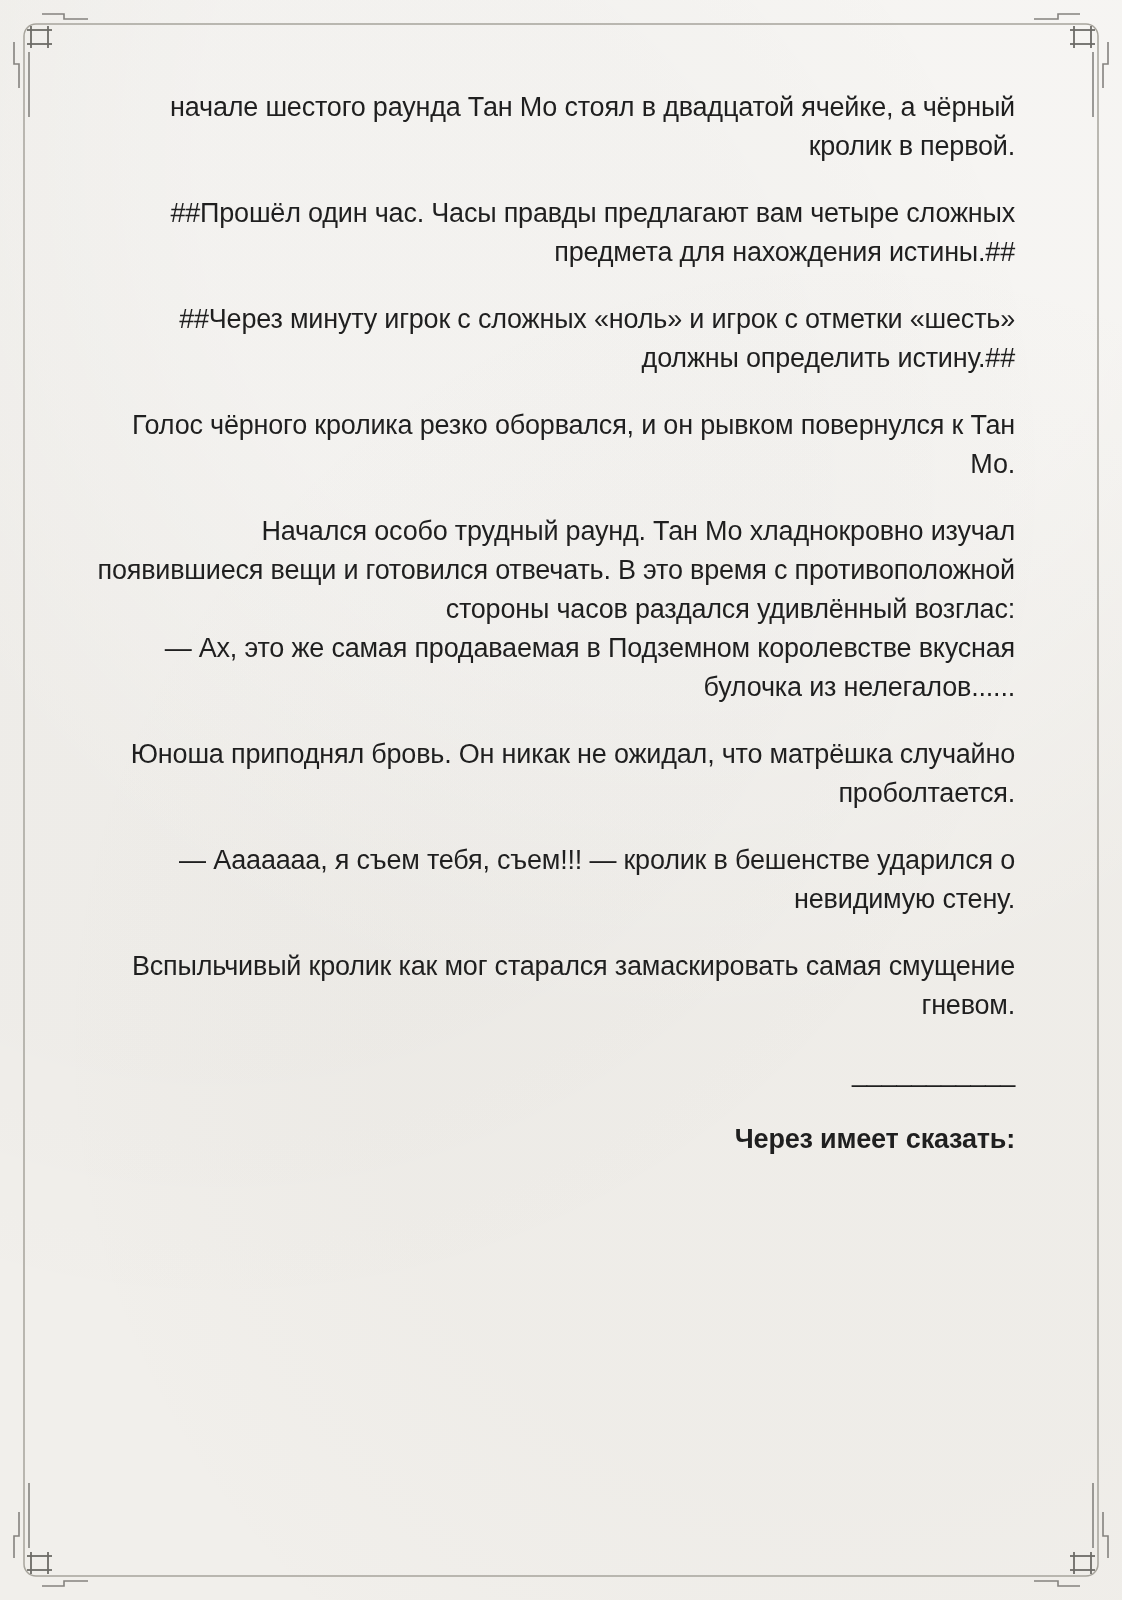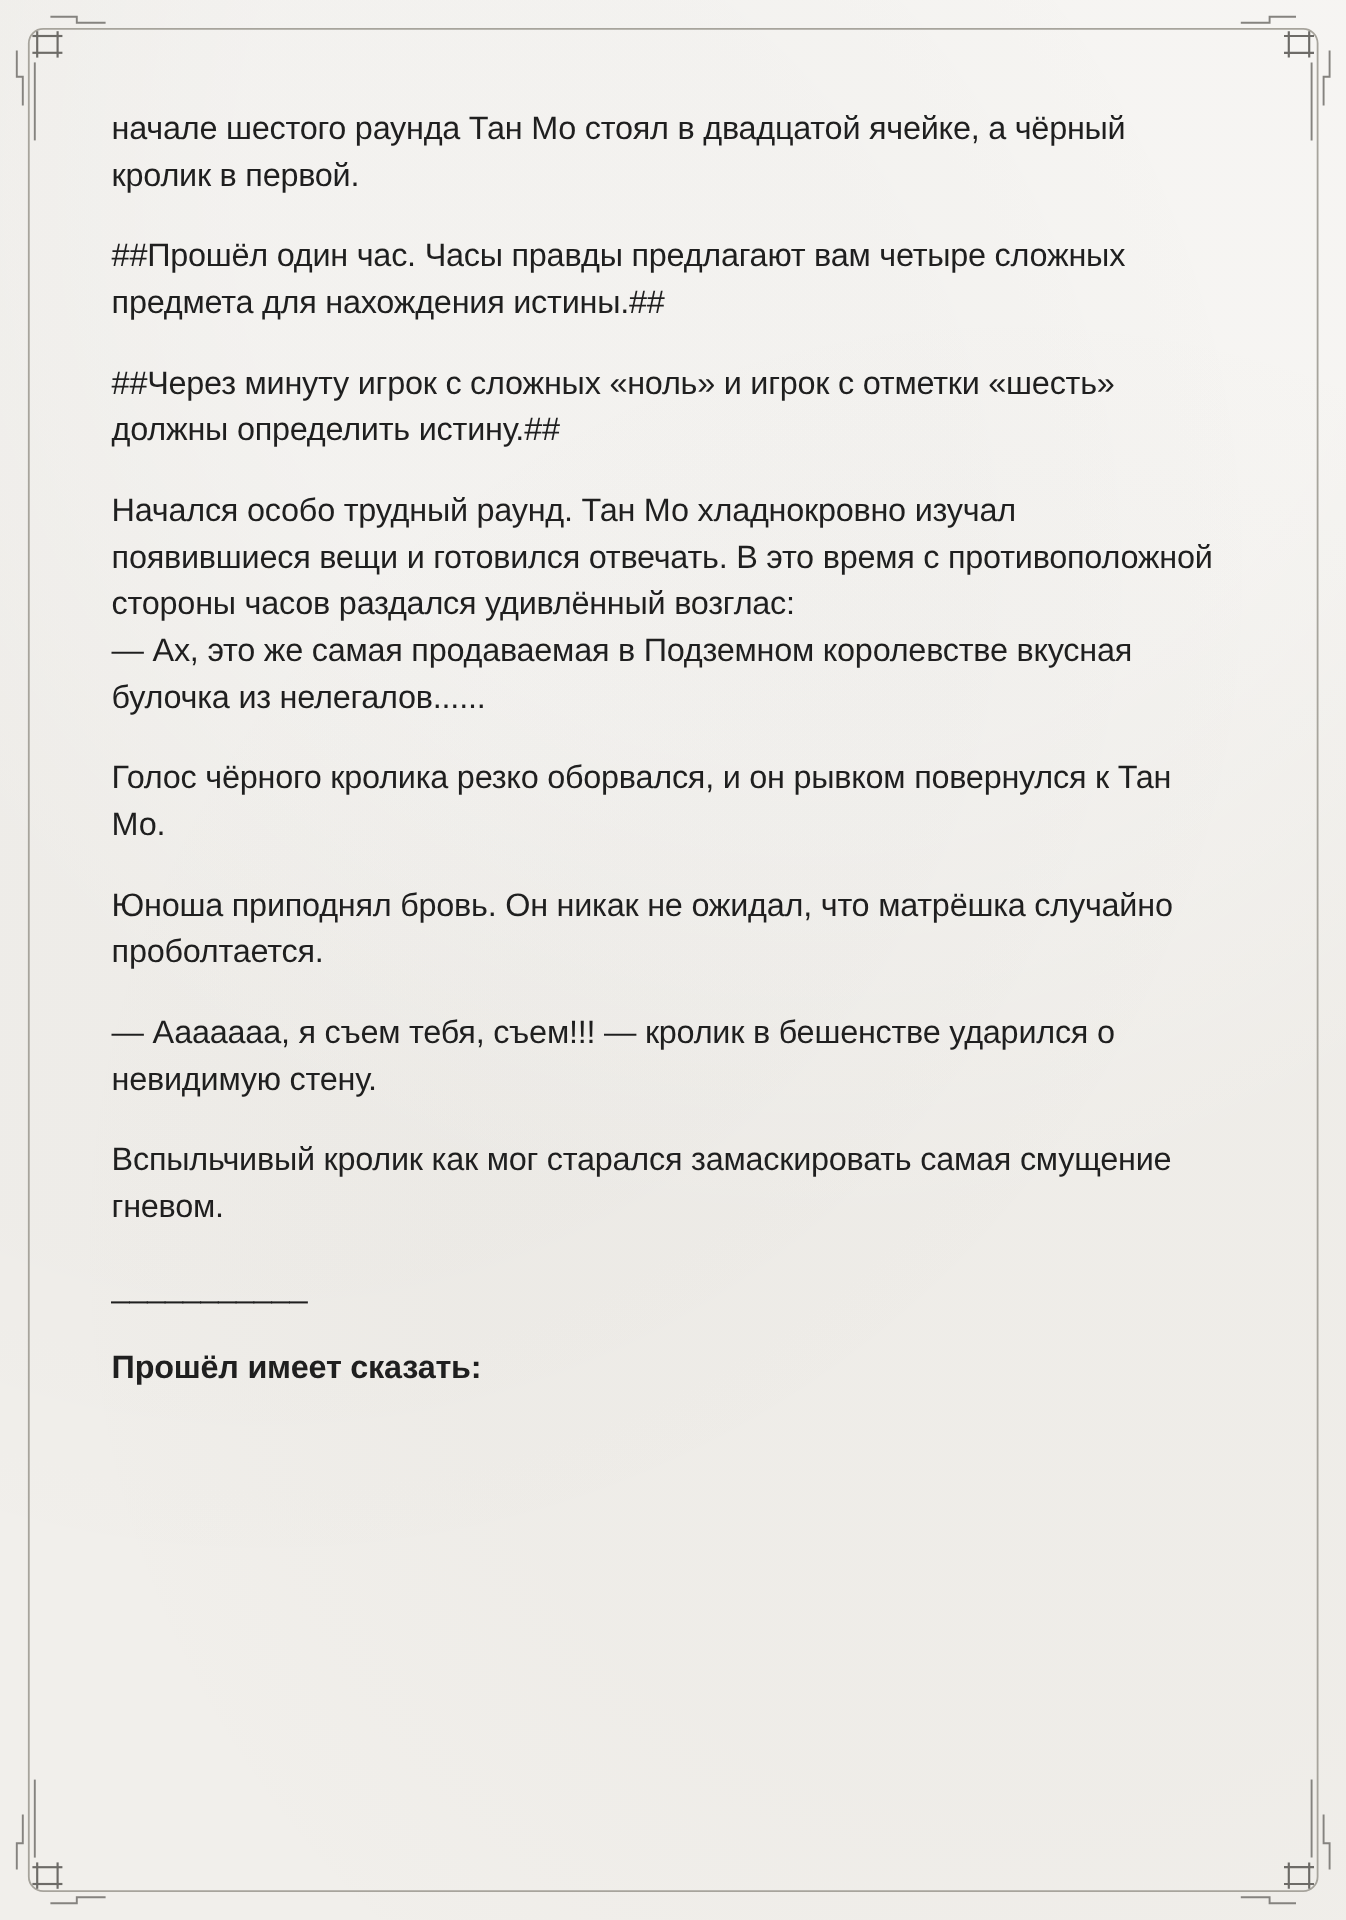--- a/index.html
+++ b/index.html
@@ -48,20 +48,21 @@
     left:93px;
     top:88px;
     width:922px;
   }
   .content p{
     font-size:27px;
     line-height:39px;
     letter-spacing:-0.2px;
     margin:0 0 28px 0;
     white-space:pre-line;
+    text-align:right;
   }
   .divider{
     margin:0 0 28px 0;
     letter-spacing:0;
   }
   .author-heading{
     font-weight:bold;
     margin-top:16px !important;
   }
 </style>
@@ -84,21 +85,21 @@
   <use href="#corner-ornament"></use>
   <use href="#corner-ornament" transform="translate(1122,0) scale(-1,1)"></use>
   <use href="#corner-ornament" transform="translate(0,1600) scale(1,-1)"></use>
   <use href="#corner-ornament" transform="translate(1122,1600) scale(-1,-1)"></use>
 </svg>
 
 <main class="content">
   <p>начале шестого раунда Тан Мо стоял в двадцатой ячейке, а чёрный кролик в первой.</p>
   <p>##Прошёл один час. Часы правды предлагают вам четыре сложных предмета для нахождения истины.##</p>
   <p>##Через минуту игрок с сложных «ноль» и игрок с отметки «шесть» должны определить истину.##</p>
+  <p>Голос чёрного кролика резко оборвался, и он рывком повернулся к Тан Мо.</p>
   <p>Начался особо трудный раунд. Тан Мо хладнокровно изучал появившиеся вещи и готовился отвечать. В это время с противоположной стороны часов раздался удивлённый возглас:
 — Ах, это же самая продаваемая в Подземном королевстве вкусная булочка из нелегалов......</p>
-  <p>Голос чёрного кролика резко оборвался, и он рывком повернулся к Тан Мо.</p>
   <p>Юноша приподнял бровь. Он никак не ожидал, что матрёшка случайно проболтается.</p>
   <p>— Ааааааа, я съем тебя, съем!!! — кролик в бешенстве ударился о невидимую стену.</p>
   <p>Вспыльчивый кролик как мог старался замаскировать самая смущение гневом.</p>
   <p class="divider">___________</p>
-  <p class="author-heading">Прошёл имеет сказать:</p>
+  <p class="author-heading">Через имеет сказать:</p>
 </main>
 
 </body></html>

